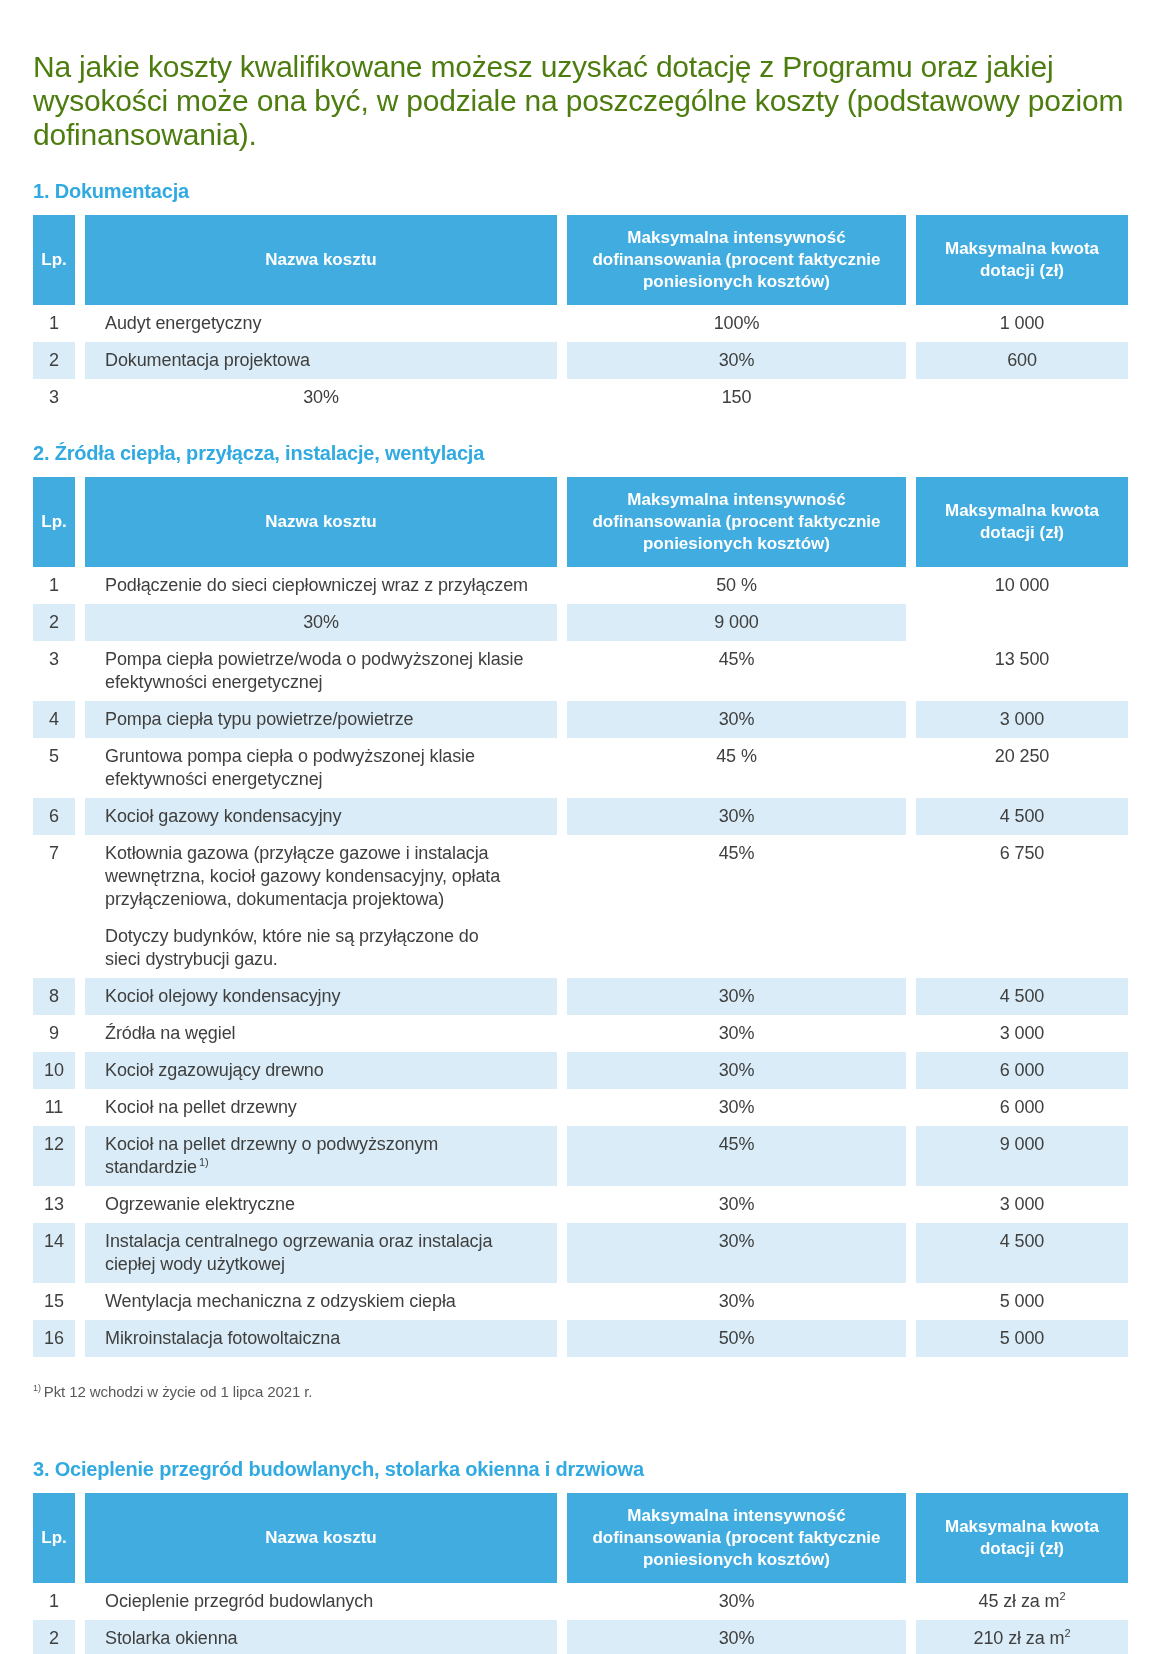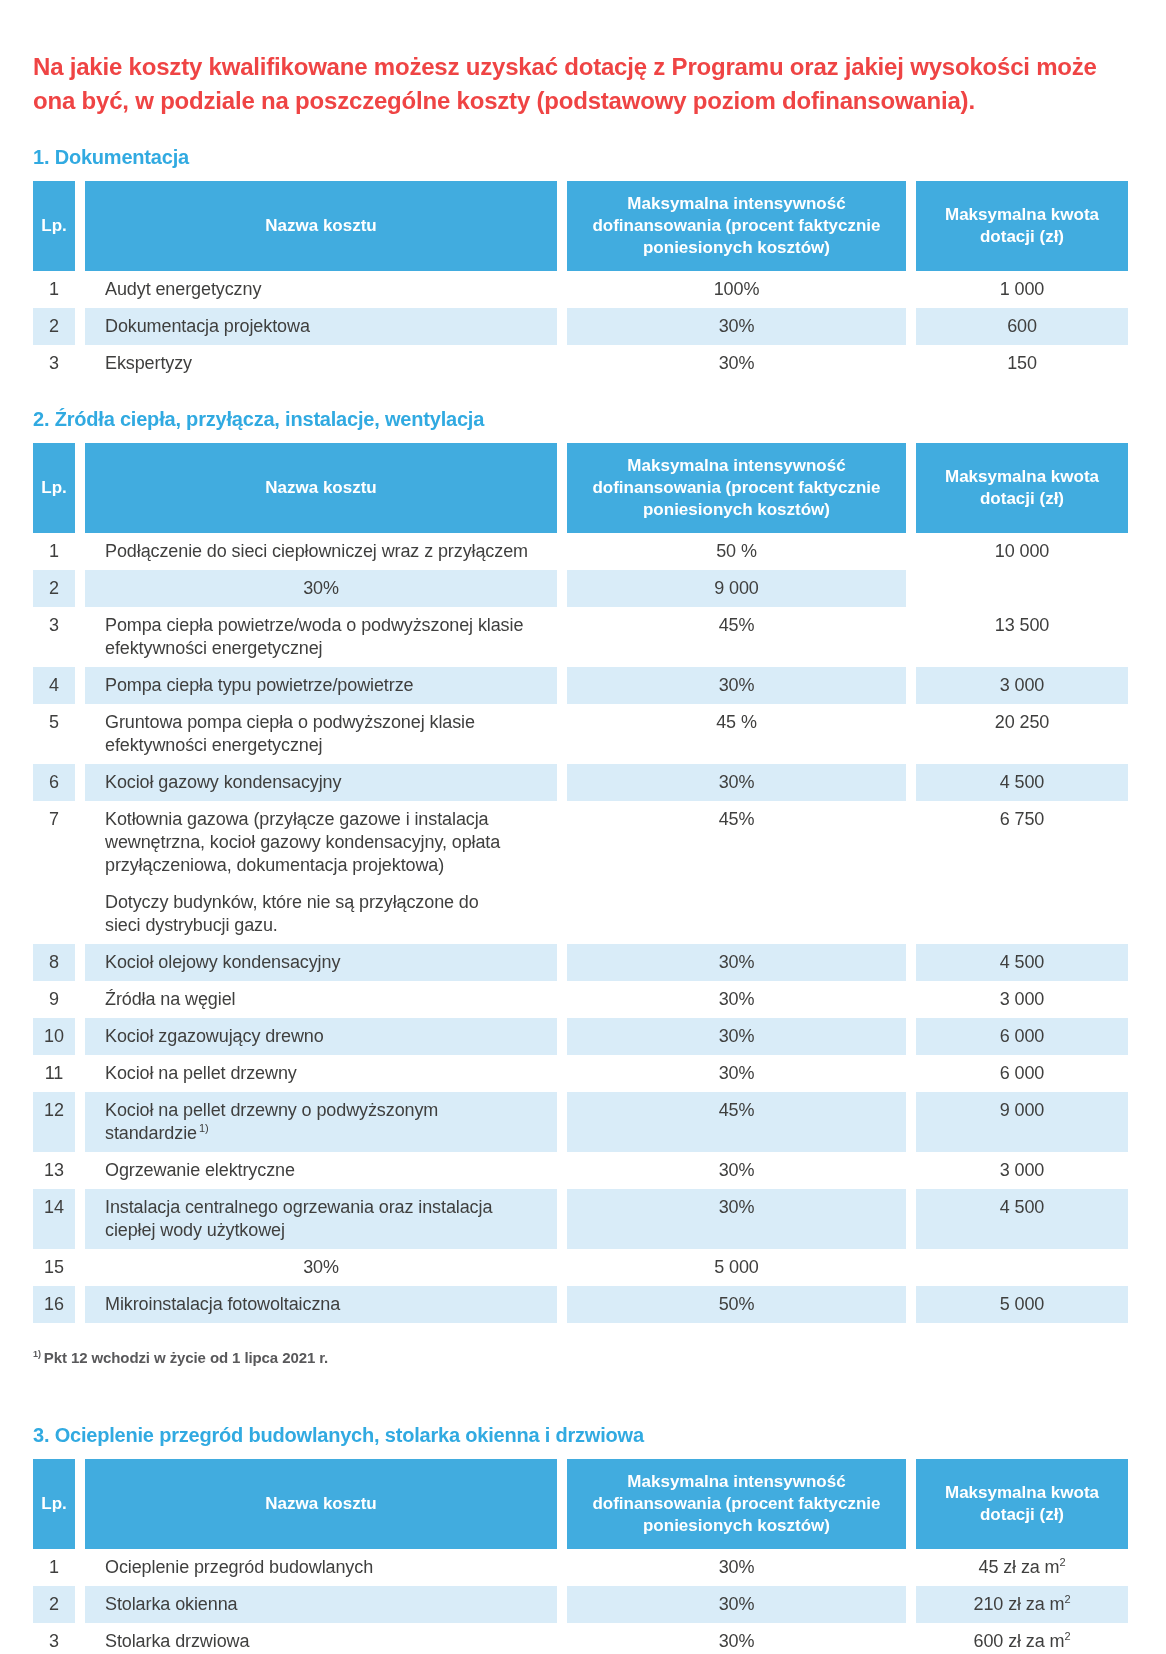--- a/index.html
+++ b/index.html
@@ -5,23 +5,23 @@
   html,body{margin:0;padding:0;background:#ffffff;}
   body{
     width:1166px;height:1654px;
     font-family:"Liberation Sans", sans-serif;
     color:#3f3f3e;
     -webkit-font-smoothing:antialiased;
   }
   .page{padding:50px 28px 0 33px;box-sizing:border-box;}
 
   .doc-title{
-    color:#ef4444;
-    font-size:24px;
-    font-weight:bold;
+    color:#4d7c0f;
+    font-size:30px;
+    font-weight:normal;
     line-height:34px;
     letter-spacing:-0.2px;
     margin:0 0 28px 0;
     max-width:1105px;
   }
 
   .section-heading{
     color:#31aae1;
     font-size:20px;
     font-weight:bold;
@@ -62,21 +62,20 @@
   .trow.alt .cell{background:#d9ecf8;}
   .cell-note{margin-top:14px;max-width:395px;}
   sup{font-size:11px;line-height:0;vertical-align:super;}
   .name sup{margin-left:2px;}
 
   .footnote{
     font-size:15px;
     color:#59595b;
     margin:26px 0 0 0;
     letter-spacing:-0.1px;
-    font-weight:bold;
   }
   .footnote sup{font-size:9px;margin-right:3px;}
 </style>
 </head>
 <body>
 
 <div class="page">
 
   <h1 class="doc-title">Na jakie koszty kwalifikowane możesz uzyskać dotację z Programu oraz jakiej wysokości może ona być, w podziale na poszczególne koszty (podstawowy poziom dofinansowania).</h1>
 
@@ -96,21 +95,20 @@
         <div class="cell amt">1 000</div>
       </div>
       <div class="trow alt">
         <div class="cell lp">2</div>
         <div class="cell name">Dokumentacja projektowa</div>
         <div class="cell pct">30%</div>
         <div class="cell amt">600</div>
       </div>
       <div class="trow">
         <div class="cell lp">3</div>
-        <div class="cell name">Ekspertyzy</div>
         <div class="cell pct">30%</div>
         <div class="cell amt">150</div>
       </div>
     </div>
   </div>
 
   <div class="section">
     <h2 class="section-heading">2. Źródła ciepła, przyłącza, instalacje, wentylacja</h2>
     <div class="tbl">
       <div class="thead">
@@ -202,20 +200,21 @@
         <div class="cell amt">3 000</div>
       </div>
       <div class="trow alt">
         <div class="cell lp">14</div>
         <div class="cell name">Instalacja centralnego ogrzewania oraz instalacja ciepłej wody użytkowej</div>
         <div class="cell pct">30%</div>
         <div class="cell amt">4 500</div>
       </div>
       <div class="trow">
         <div class="cell lp">15</div>
+        <div class="cell name">Wentylacja mechaniczna z odzyskiem ciepła</div>
         <div class="cell pct">30%</div>
         <div class="cell amt">5 000</div>
       </div>
       <div class="trow alt">
         <div class="cell lp">16</div>
         <div class="cell name">Mikroinstalacja fotowoltaiczna</div>
         <div class="cell pct">50%</div>
         <div class="cell amt">5 000</div>
       </div>
     </div>

